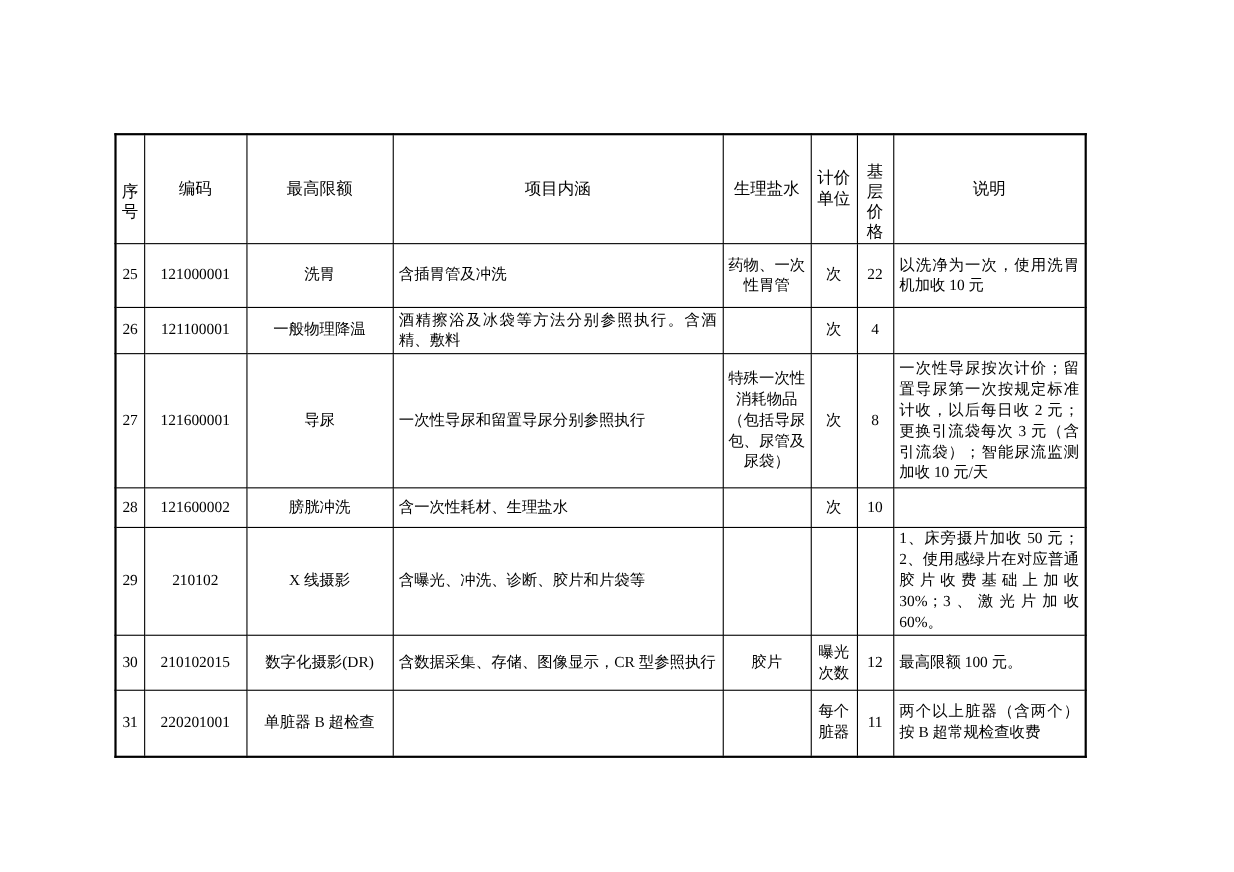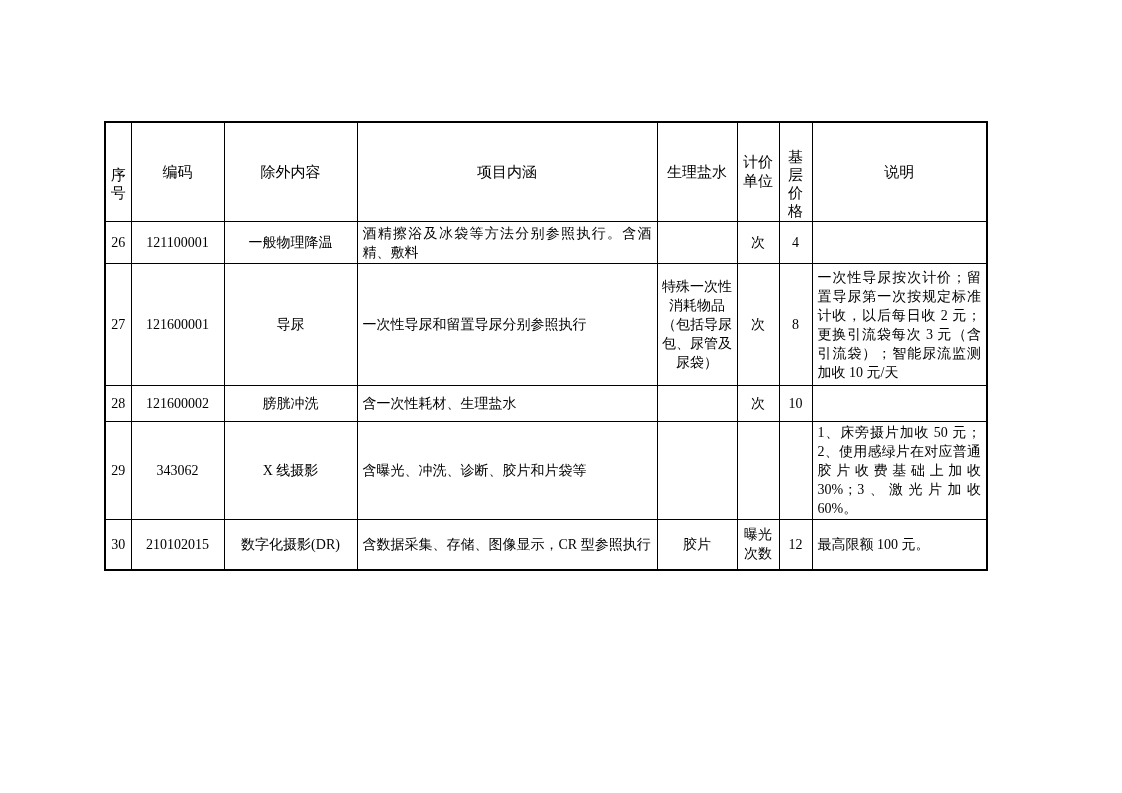--- a/index.html
+++ b/index.html
@@ -44,29 +44,39 @@
       <col style="width:300px">
       <col style="width:80px">
       <col style="width:42px">
       <col style="width:33px">
       <col style="width:175px">
     </colgroup>
     <thead>
       <tr>
         <th><span class="vtext">序号</span></th>
         <th><span>编码</span></th>
-        <th><span>除外内容</span></th>
+        <th><span>最高限额</span></th>
         <th><span>项目内涵</span></th>
         <th><span>生理盐水</span></th>
         <th><span class="wtext">计价单位</span></th>
         <th><span class="vtext">基层价格</span></th>
         <th><span>说明</span></th>
       </tr>
     </thead>
     <tbody id="table-body">
+        <tr style="height: 58px;">
+          <td class="c-center">25</td>
+          <td class="c-center">121000001</td>
+          <td class="c-center">洗胃</td>
+          <td class="c-left c-justify">含插胃管及冲洗</td>
+          <td class="c-center c-break">药物、一次性胃管</td>
+          <td class="c-center c-break">次</td>
+          <td class="c-center">22</td>
+          <td class="c-left c-justify">以洗净为一次，使用洗胃机加收 10 元</td>
+        </tr>
         <tr style="height: 42px;">
           <td class="c-center">26</td>
           <td class="c-center">121100001</td>
           <td class="c-center">一般物理降温</td>
           <td class="c-left c-justify">酒精擦浴及冰袋等方法分别参照执行。含酒精、敷料</td>
           <td class="c-center c-break"></td>
           <td class="c-center c-break">次</td>
           <td class="c-center">4</td>
           <td class="c-left c-justify"></td>
         </tr>
@@ -85,33 +95,43 @@
           <td class="c-center">121600002</td>
           <td class="c-center">膀胱冲洗</td>
           <td class="c-left c-justify">含一次性耗材、生理盐水</td>
           <td class="c-center c-break"></td>
           <td class="c-center c-break">次</td>
           <td class="c-center">10</td>
           <td class="c-left c-justify"></td>
         </tr>
         <tr style="height: 98px;">
           <td class="c-center">29</td>
-          <td class="c-center">343062</td>
+          <td class="c-center">210102</td>
           <td class="c-center">X 线摄影</td>
           <td class="c-left c-justify">含曝光、冲洗、诊断、胶片和片袋等</td>
           <td class="c-center c-break"></td>
           <td class="c-center c-break"></td>
           <td class="c-center"></td>
           <td class="c-left c-justify">1、床旁摄片加收 50 元；2、使用感绿片在对应普通胶片收费基础上加收 30%；3、激光片加收 60%。</td>
         </tr>
         <tr style="height: 50px;">
           <td class="c-center">30</td>
           <td class="c-center">210102015</td>
           <td class="c-center">数字化摄影(DR)</td>
           <td class="c-left c-justify">含数据采集、存储、图像显示，CR 型参照执行</td>
           <td class="c-center c-break">胶片</td>
           <td class="c-center c-break">曝光次数</td>
           <td class="c-center">12</td>
           <td class="c-left c-justify">最高限额 100 元。</td>
         </tr>
+        <tr style="height: 60px;">
+          <td class="c-center">31</td>
+          <td class="c-center">220201001</td>
+          <td class="c-center">单脏器 B 超检查</td>
+          <td class="c-left c-justify"></td>
+          <td class="c-center c-break"></td>
+          <td class="c-center c-break">每个脏器</td>
+          <td class="c-center">11</td>
+          <td class="c-left c-justify">两个以上脏器（含两个）按 B 超常规检查收费</td>
+        </tr>
       </tbody>
   </table>
 </div>
 
 </body></html>

